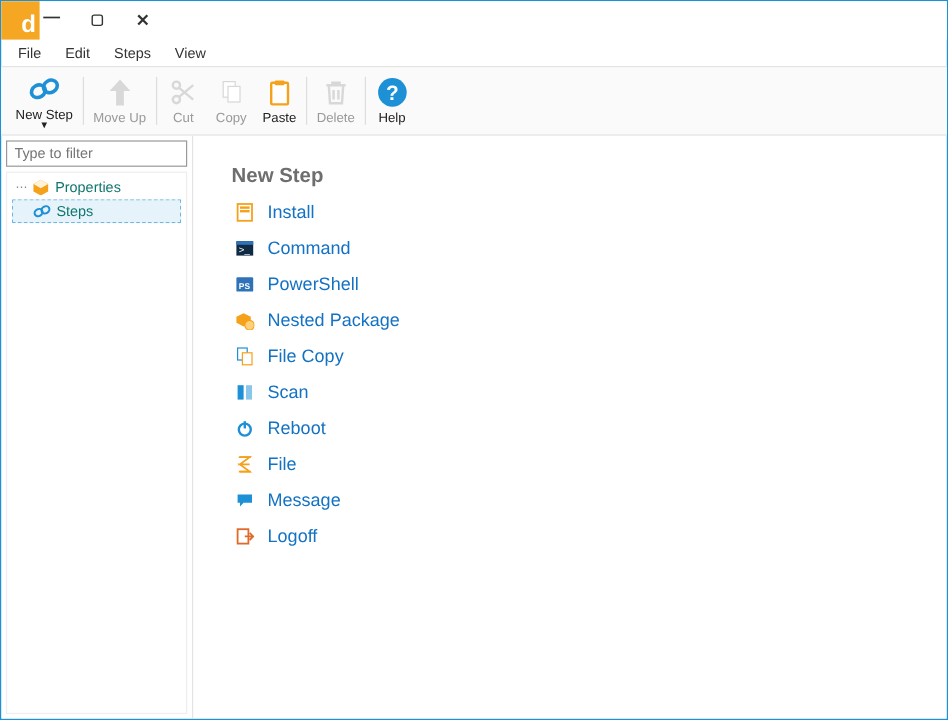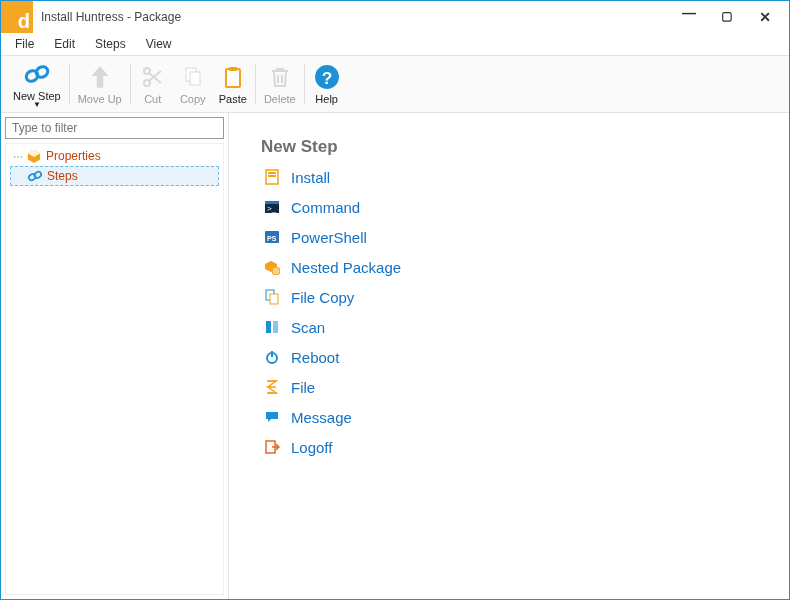--- a/index.html
+++ b/index.html
@@ -73,39 +73,39 @@
     width: 1px; background: #ddd; margin: 6px 2px;
   }
   .tool-btn .lbl { white-space: nowrap; line-height: 12px; }
   .tool-btn .arrow { font-size: 8px; line-height: 6px; color:#222; }
 
   
   .body-area { flex:1; display:flex; overflow:hidden; }
 
   
   .left-panel {
-    width: 228px; display:flex; flex-direction:column;
+    width: 160px; display:flex; flex-direction:column;
     border-right: 1px solid #e3e3e3;
   }
   .filter-box { margin: 4px; }
   .filter-box input {
     width: 100%; height: 22px; border:1px solid #999;
     font-size: 12px; padding: 2px 6px; color:#666;
     outline: none;
   }
   .tree { padding: 2px 4px 4px 4px; font-size: 12px; border:1px solid #eee; margin:0 4px 4px 4px; flex:1; }
   .tree-row { display:flex; align-items:center; height: 20px; cursor:default; }
   .tree-row.sel {
     background: #e6f3fb;
     border: 1px dashed #6fb6e0;
     border-radius: 1px;
   }
   .tree-indent { width: 16px; display:inline-block; text-align:center; color:#888; font-size:10px; }
   .tree-icon { width:16px; height:16px; display:inline-flex; align-items:center; justify-content:center; margin-right:4px; }
-  .tree-label { color:#c2410c; }
+  .tree-label { color:#0f766e; }
 
   
   .main-panel { flex:1; padding: 18px 28px; overflow:auto; }
   .main-heading { font-size: 17px; font-weight:700; color:#6e6e6e; margin: 6px 0 8px 4px; }
   .step-list { display:flex; flex-direction:column; gap: 6px; margin-left: 6px; }
   .step-item { display:flex; align-items:center; gap: 10px; height: 24px; cursor:default; }
   .step-item .sicon { width:18px; height:18px; display:inline-flex; align-items:center; justify-content:center; }
   .step-item .slabel { font-size: 15px; color:#1372c3; }
 
   
@@ -113,21 +113,20 @@
 </style>
 </head>
 <body>
 
 <div class="window">
 
   <div class="titlebar">
     <div class="app-icon">
         <span>d</span>
       </div>
-    <div class="title">Install Huntress - Package</div>
     <div class="win-controls">
       <div class="win-btn dash">—</div>
       <div class="win-btn box">▢</div>
       <div class="win-btn">✕</div>
     </div>
   </div>
 
   <div class="menubar">
     <div class="menu-item">File</div>
     <div class="menu-item">Edit</div>

